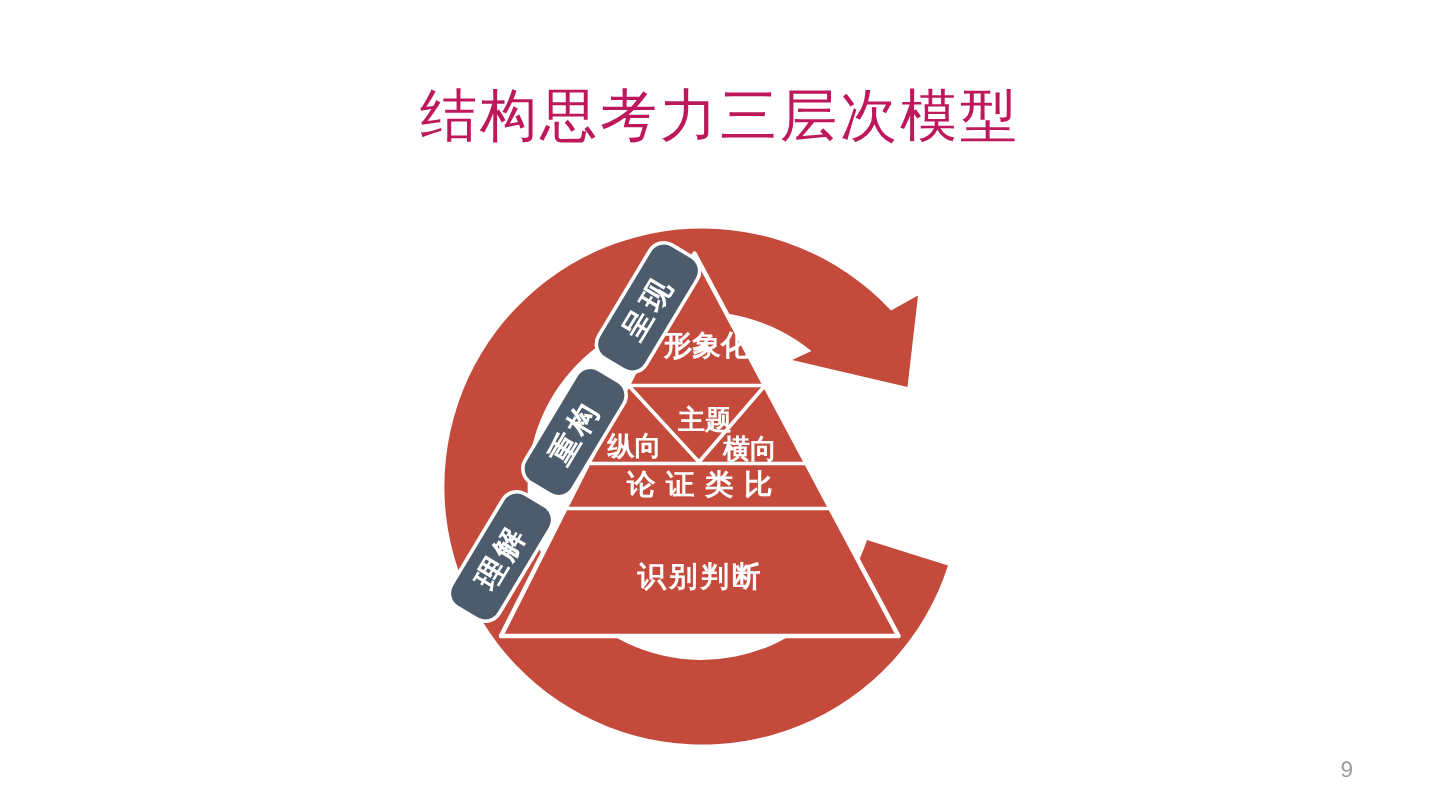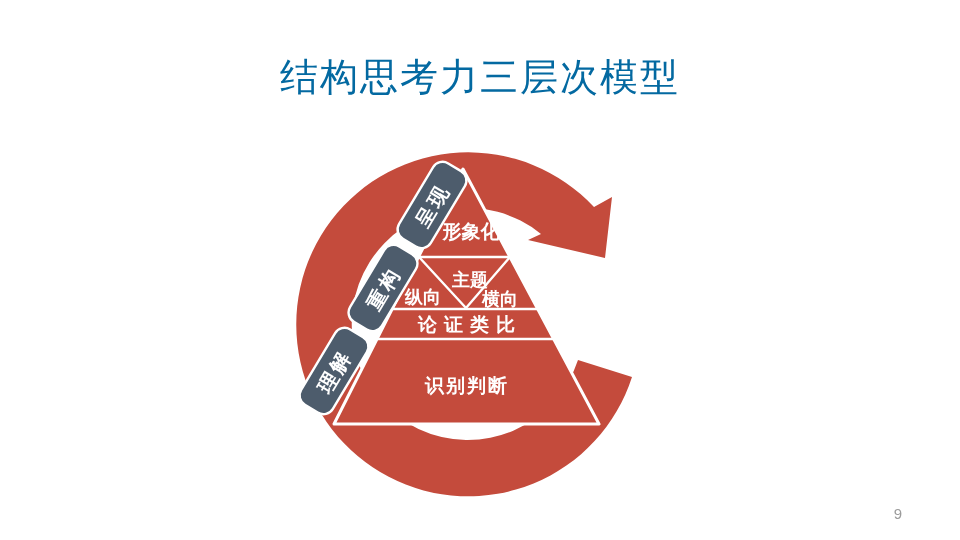--- a/index.html
+++ b/index.html
@@ -14,21 +14,21 @@
   }
   .slide-title {
     position: absolute;
     top: 52px;
     left: 0;
     width: 100%;
     text-align: center;
     font-size: 38px;
     font-weight: 400;
     letter-spacing: 2px;
-    color: #0369a1;
+    color: #be185d;
     white-space: nowrap;
   }
   .page-number {
     position: absolute;
     right: 58px;
     bottom: 18px;
     font-size: 15px;
     color: #9B9B9B;
   }
   svg.diagram { position: absolute; left: 0; top: 0; }

